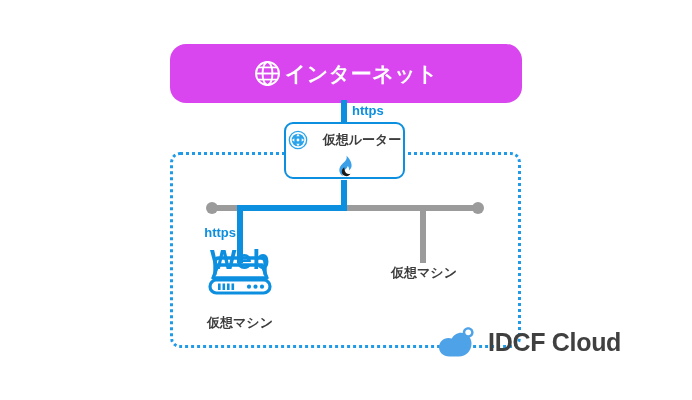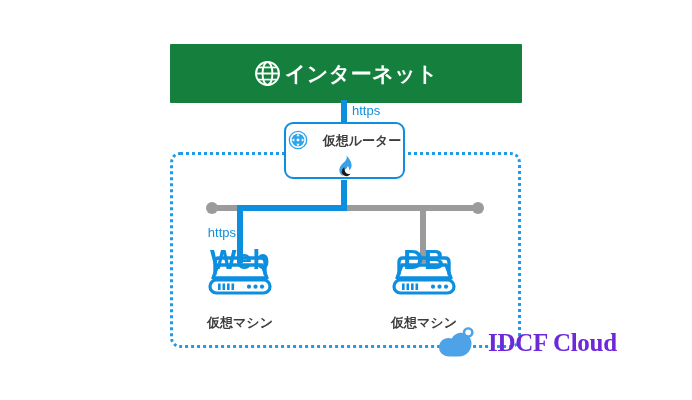--- a/index.html
+++ b/index.html
@@ -20,22 +20,22 @@
     background: #ffffff;
   }
   .abs { position: absolute; }
 
   
   #internet-banner {
     left: 170px;
     top: 44px;
     width: 352px;
     height: 59px;
-    background: #15803d;
-    border-radius: 1px;
+    background: #d946ef;
+    border-radius: 16px;
     display: flex;
     align-items: center;
     justify-content: center;
     gap: 4px;
   }
   #internet-banner .label {
     color: #ffffff;
     font-size: 21px;
     font-weight: bold;
     letter-spacing: 0.5px;
@@ -88,21 +88,21 @@
   }
   
   #link-bus-db {
     left: 420px; top: 208px; width: 6px; height: 55px;
   }
 
   
   .https-label {
     color: #0d8fe0;
     font-size: 13px;
-    font-weight: normal;
+    font-weight: bold;
     line-height: 1;
     white-space: nowrap;
   }
   #https-top { left: 352px; top: 104px; }
   #https-web { left: 236px; top: 226px; transform: translateX(-100%); }
 
   
   #router-box {
     left: 284px;
     top: 122px;
@@ -114,20 +114,21 @@
     box-sizing: border-box;
   }
   #router-box .router-head {
     position: absolute;
     left: 0; top: 6px;
     width: 100%;
     display: flex;
     align-items: center;
     justify-content: center;
     gap: 15px;
+    font-family: Liberation Mono, monospace;
   }
   #router-box .router-label {
     color: #3d3d3d;
     font-size: 13px;
     font-weight: bold;
     line-height: 1;
     white-space: nowrap;
   }
   .router-icon { width: 20px; height: 20px; display: block; }
   #firewall-icon-wrap {
@@ -166,27 +167,26 @@
   
   #idcf-logo {
     left: 438px;
     top: 325px;
     display: flex;
     align-items: center;
     gap: 8px;
   }
   .cloud-mark { width: 42px; height: 34px; display: block; }
   #idcf-logo .logo-text {
-    color: #6d28d9;
+    color: #404040;
     font-size: 25px;
     font-weight: bold;
     line-height: 1;
     letter-spacing: -0.3px;
     white-space: nowrap;
-    font-family: Liberation Serif, serif;
   }
 </style>
 </head>
 <body>
 
 <div id="canvas">
 
   <div class="abs" id="private-network"></div>
 
   <div class="abs" id="internet-banner">
@@ -257,39 +257,20 @@
             <circle cx="69" cy="38.7" r="2.1"></circle>
           </g>
         </svg>
       </span>
       <span class="vm-tag">Web</span>
     </div>
     <div class="vm-caption">仮想マシン</div>
   </div>
 
   <div class="abs vm" id="vm-db">
-    <div style="position:relative;">
-      <span>
-        <svg class="vm-icon" viewBox="0 0 94 50" aria-hidden="true">
-          <path d="M22 26 L22 14 Q22 10 26 10 L68 10 Q72 10 72 14 L72 26" fill="none" stroke="#0d8fe0" stroke-width="3.4" stroke-linecap="round"></path>
-          <path d="M20 30 L74 30 L69 17 L25 17 Z" fill="none" stroke="#0d8fe0" stroke-width="3.4" stroke-linejoin="round"></path>
-          <rect x="17" y="32" width="60" height="13" rx="6.5" fill="none" stroke="#0d8fe0" stroke-width="3.2"></rect>
-          <g fill="#0d8fe0">
-            <rect x="25" y="35.5" width="2.6" height="6.5"></rect>
-            <rect x="29.5" y="35.5" width="2.6" height="6.5"></rect>
-            <rect x="34" y="35.5" width="2.6" height="6.5"></rect>
-            <rect x="38.5" y="35.5" width="2.6" height="6.5"></rect>
-            <circle cx="56" cy="38.7" r="2.1"></circle>
-            <circle cx="62.5" cy="38.7" r="2.1"></circle>
-            <circle cx="69" cy="38.7" r="2.1"></circle>
-          </g>
-        </svg>
-      </span>
-      <span class="vm-tag">DB</span>
-    </div>
     <div class="vm-caption">仮想マシン</div>
   </div>
 
   <div class="abs" id="idcf-logo">
     <span>
       <svg class="cloud-mark" viewBox="0 0 42 34" aria-hidden="true">
         <path d="M11.5 31.5 C4.8 31.5 1 27.2 1 22.3 C1 17.1 5.2 13 10.4 13 C11.6 13 12.7 13.2 13.7 13.6 C15.4 10.1 19 7.7 23.2 7.7 C28.6 7.7 33 11.8 33.4 17 C33.4 17 33.5 18 33.5 18.6 C33.5 25.9 28.2 31.5 20.8 31.5 Z" fill="#4ea3e8"></path>
         <path d="M30.2 2.2 C33.2 2.2 35.6 4.5 35.6 7.4 C35.6 10.3 33.2 12.6 30.2 12.6 C29.6 12.6 29.1 12.5 28.6 12.4 L29.9 19.6 L28.4 19.6 L27.6 11.6 C25.9 10.7 24.8 9.2 24.8 7.4 C24.8 4.5 27.2 2.2 30.2 2.2 Z" fill="#4ea3e8"></path>
         <path d="M30.2 4.6 C31.8 4.6 33.1 5.8 33.1 7.4 C33.1 9 31.8 10.2 30.2 10.2 C28.6 10.2 27.3 9 27.3 7.4 C27.3 5.8 28.6 4.6 30.2 4.6 Z" fill="#ffffff"></path>
       </svg>

